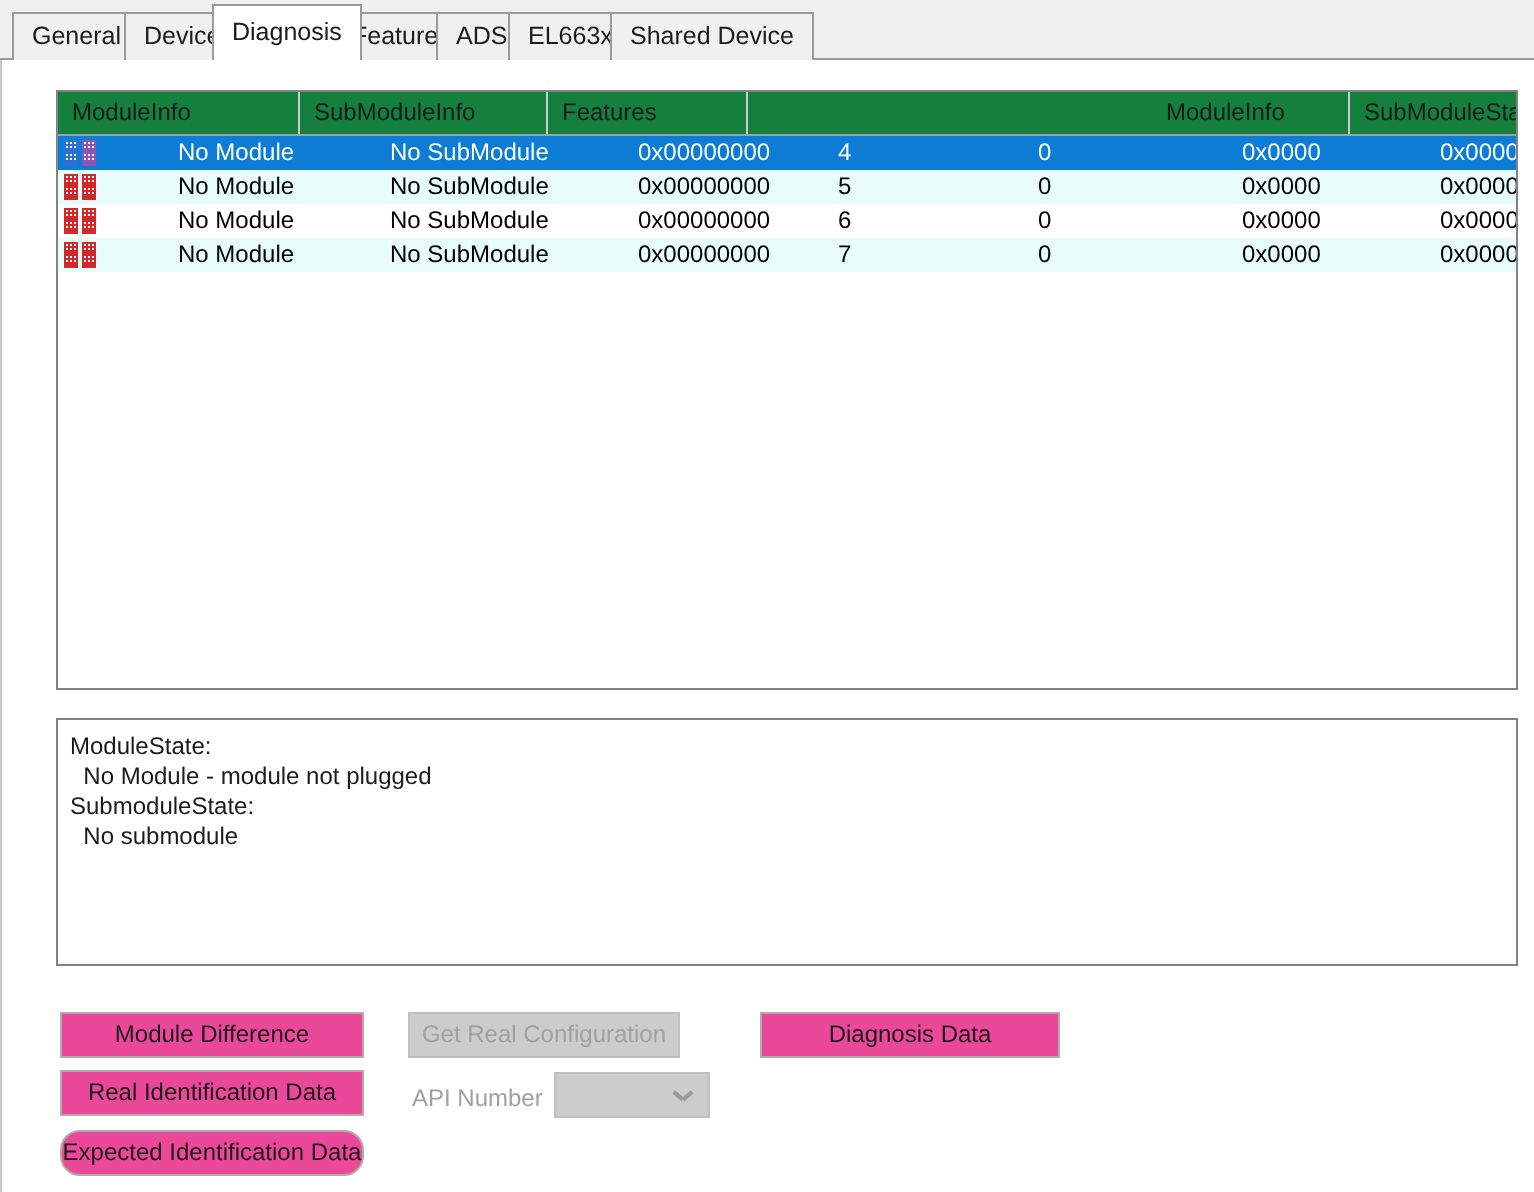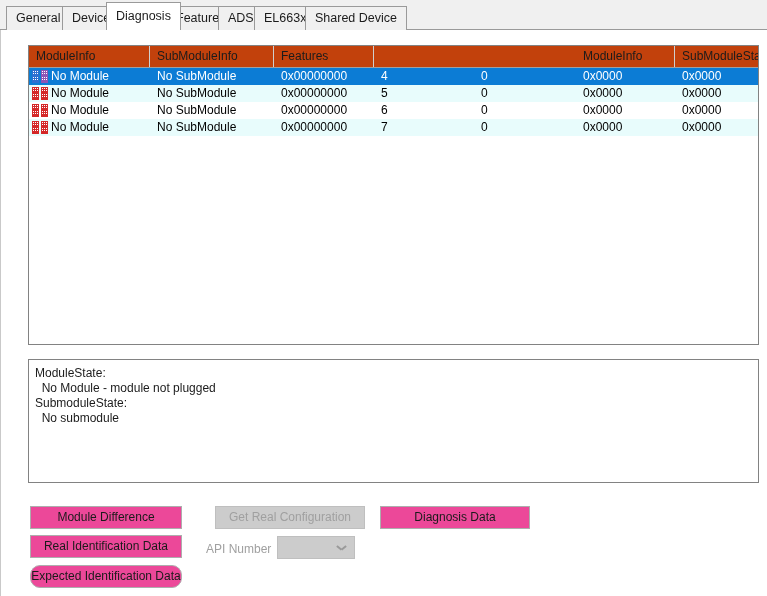--- a/index.html
+++ b/index.html
@@ -65,21 +65,21 @@
     position: absolute;
     left: 28px; top: 45px;
     width: 731px; height: 300px;
     background: #ffffff;
     border: 1px solid #828282;
     overflow: hidden;
   }
   .grid-head {
     position: relative;
     height: 22px;
-    background: #c2410c;
+    background: #15803d;
     border-bottom: 1px solid #a0a0a0;
     white-space: nowrap;
   }
   .gh {
     position: absolute;
     top: 0;
     height: 21px;
     line-height: 21px;
     padding-left: 7px;
     font-size: 12px;
@@ -102,20 +102,21 @@
   .grow.sel  { background: #0c7cd5; color: #ffffff; }
 
   .gc {
     position: absolute;
     top: 0;
     height: 17px;
     line-height: 17px;
     font-size: 12px;
     overflow: hidden;
     padding-left: 7px;
+    margin-left: 38px;
   }
   .gc.first { padding-left: 22px; }
 
   
   .modicon {
     position: absolute;
     left: 3px; top: 2px;
     width: 17px; height: 13px;
   }
   .modicon i {
@@ -398,21 +399,21 @@
   No Module - module not plugged
 SubmoduleState:
   No submodule</div>
 
   <button class="btn" style="left:30px;  top:506px; width:152px;">Module Difference</button>
 
   <button class="btn" style="left:30px;  top:535px; width:152px;">Real Identification Data</button>
 
   <button class="btn" style="left:30px;  top:565px; width:152px;border-radius:10px;">Expected Identification Data</button>
 
-  <button class="btn disabled" style="left:215px; top:506px; width:150px;">Get Real Configuration</button>
+  <button class="btn disabled" style="left:204px; top:506px; width:136px;">Get Real Configuration</button>
 
   <button class="btn" style="left:380px; top:506px; width:150px;">Diagnosis Data</button>
 
   <span class="lbl" style="left:206px; top:542px;">API Number</span>
 
   <div class="combo" style="left:277px; top:536px; width:78px;">
     <span style="position:absolute;left:6px;top:4px;font-size:12px;color:#a0a0a0;"></span>
     <span class="chev"></span>
   </div>
 

